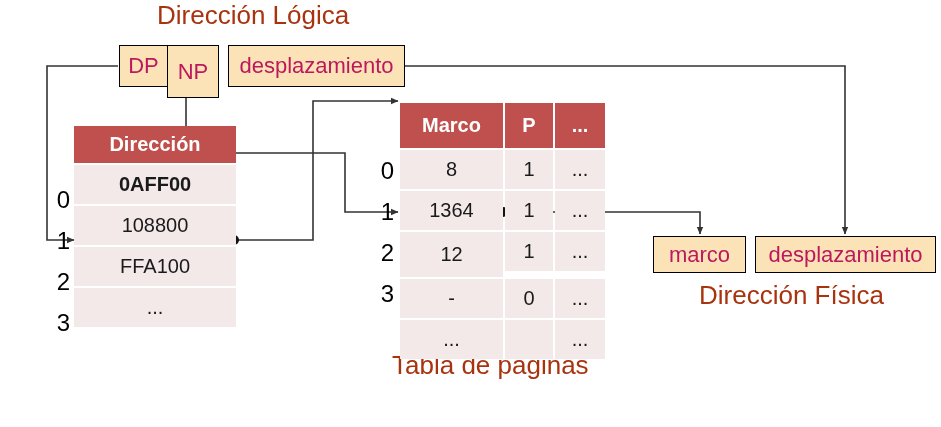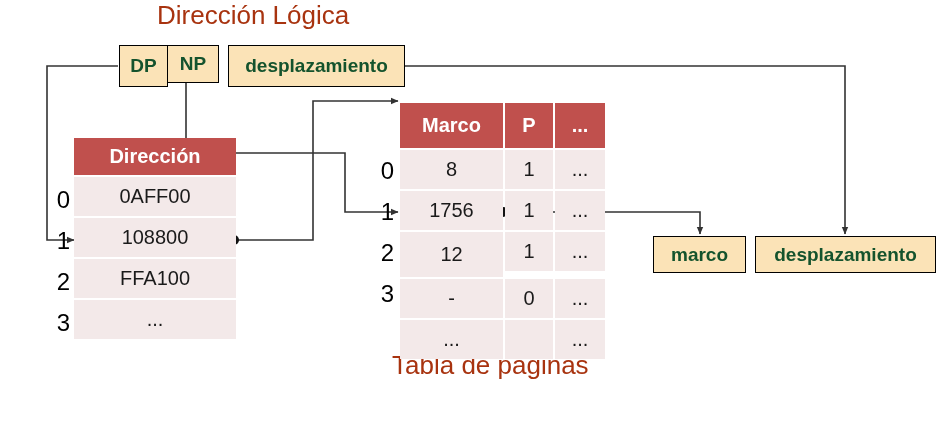--- a/index.html
+++ b/index.html
@@ -20,25 +20,24 @@
     line-height:1;
   }
 
   
   .field{
     position:absolute;
     background:#fbe3b7;
     border:1.4px solid #000000;
     box-sizing:border-box;
     display:flex;align-items:center;justify-content:center;
-    font-size:19px;
+    font-size:22px;
     font-family:"Liberation Sans", sans-serif;
-    color:#14532d;
+    color:#be185d;
     white-space:nowrap;
-    font-weight:bold;
   }
 
   
   .tbl{position:absolute;box-sizing:border-box;}
   .thead{display:flex;}
   .th{
     background:#c0504d;color:#ffffff;font-weight:bold;
     font-size:20px;display:flex;align-items:center;justify-content:center;
     box-sizing:border-box;
     font-family:"Liberation Sans", sans-serif;
@@ -87,38 +86,39 @@
 
     <circle cx="234" cy="240" r="5" fill="#111111"></circle>
     <circle cx="503" cy="212" r="5" fill="#111111"></circle>
   </svg>
 
   <div class="caption" style="left:157px;top:2px;">Dirección Lógica</div>
 
 
   <div class="caption" style="left:392px;top:352px;">Tabla de páginas</div>
 
+  <div class="caption" style="left:699px;top:282px;">Dirección Física</div>
 
   <div class="field" style="left:119px;top:45px;width:49px;height:42px;">DP</div>
 
-  <div class="field" style="left:167px;top:45px;width:52px;height:38px;">NP</div>
+  <div class="field" style="left:167px;top:45px;width:52px;height:53px;">NP</div>
 
   <div class="field" style="left:228px;top:45px;width:177px;height:42px;">desplazamiento</div>
 
   <div class="field" style="left:653px;top:236px;width:93px;height:37px;">marco</div>
 
   <div class="field" style="left:755px;top:236px;width:181px;height:37px;">desplazamiento</div>
 
-  <div class="tbl" id="dir-table" style="left:74px;top:138px;width:162px;text-align:right;">
+  <div class="tbl" id="dir-table" style="left:74px;top:126px;width:162px;text-align:right;">
     <div class="thead">
       <div class="th" style="width:166px;height:37px;">Dirección</div>
     </div>
 
     <div class="trow">
-      <div class="td" style="width:166px;height:39px;">0AFF00</div>
+      <div class="td" style="width:166px;height:39px;font-weight:bold;">0AFF00</div>
     </div>
     <div class="trow">
       <div class="td" style="width:166px;height:39px;">108800</div>
     </div>
     <div class="trow">
       <div class="td" style="width:166px;height:39px;">FFA100</div>
     </div>
     <div class="trow">
       <div class="td" style="width:166px;height:39px;">...</div>
     </div>
@@ -135,21 +135,21 @@
       <div class="th" style="width:48px;height:45px;margin-left:2px;">P</div>
       <div class="th" style="width:50px;height:45px;margin-left:2px;">...</div>
     </div>
 
     <div class="trow">
       <div class="td" style="width:103px;height:39px;">8</div>
       <div class="td" style="width:48px;height:39px;margin-left:2px;">1</div>
       <div class="td" style="width:50px;height:39px;margin-left:2px;">...</div>
     </div>
     <div class="trow">
-      <div class="td" style="width:103px;height:39px;">1756</div>
+      <div class="td" style="width:103px;height:39px;">1364</div>
       <div class="td" style="width:48px;height:39px;margin-left:2px;">1</div>
       <div class="td" style="width:50px;height:39px;margin-left:2px;">...</div>
     </div>
     <div class="trow">
       <div class="td" style="width:103px;height:45px;">12</div>
       <div class="td" style="width:48px;height:39px;margin-left:2px;">1</div>
       <div class="td" style="width:50px;height:39px;margin-left:2px;">...</div>
     </div>
     <div class="trow">
       <div class="td" style="width:103px;height:39px;">-</div>

